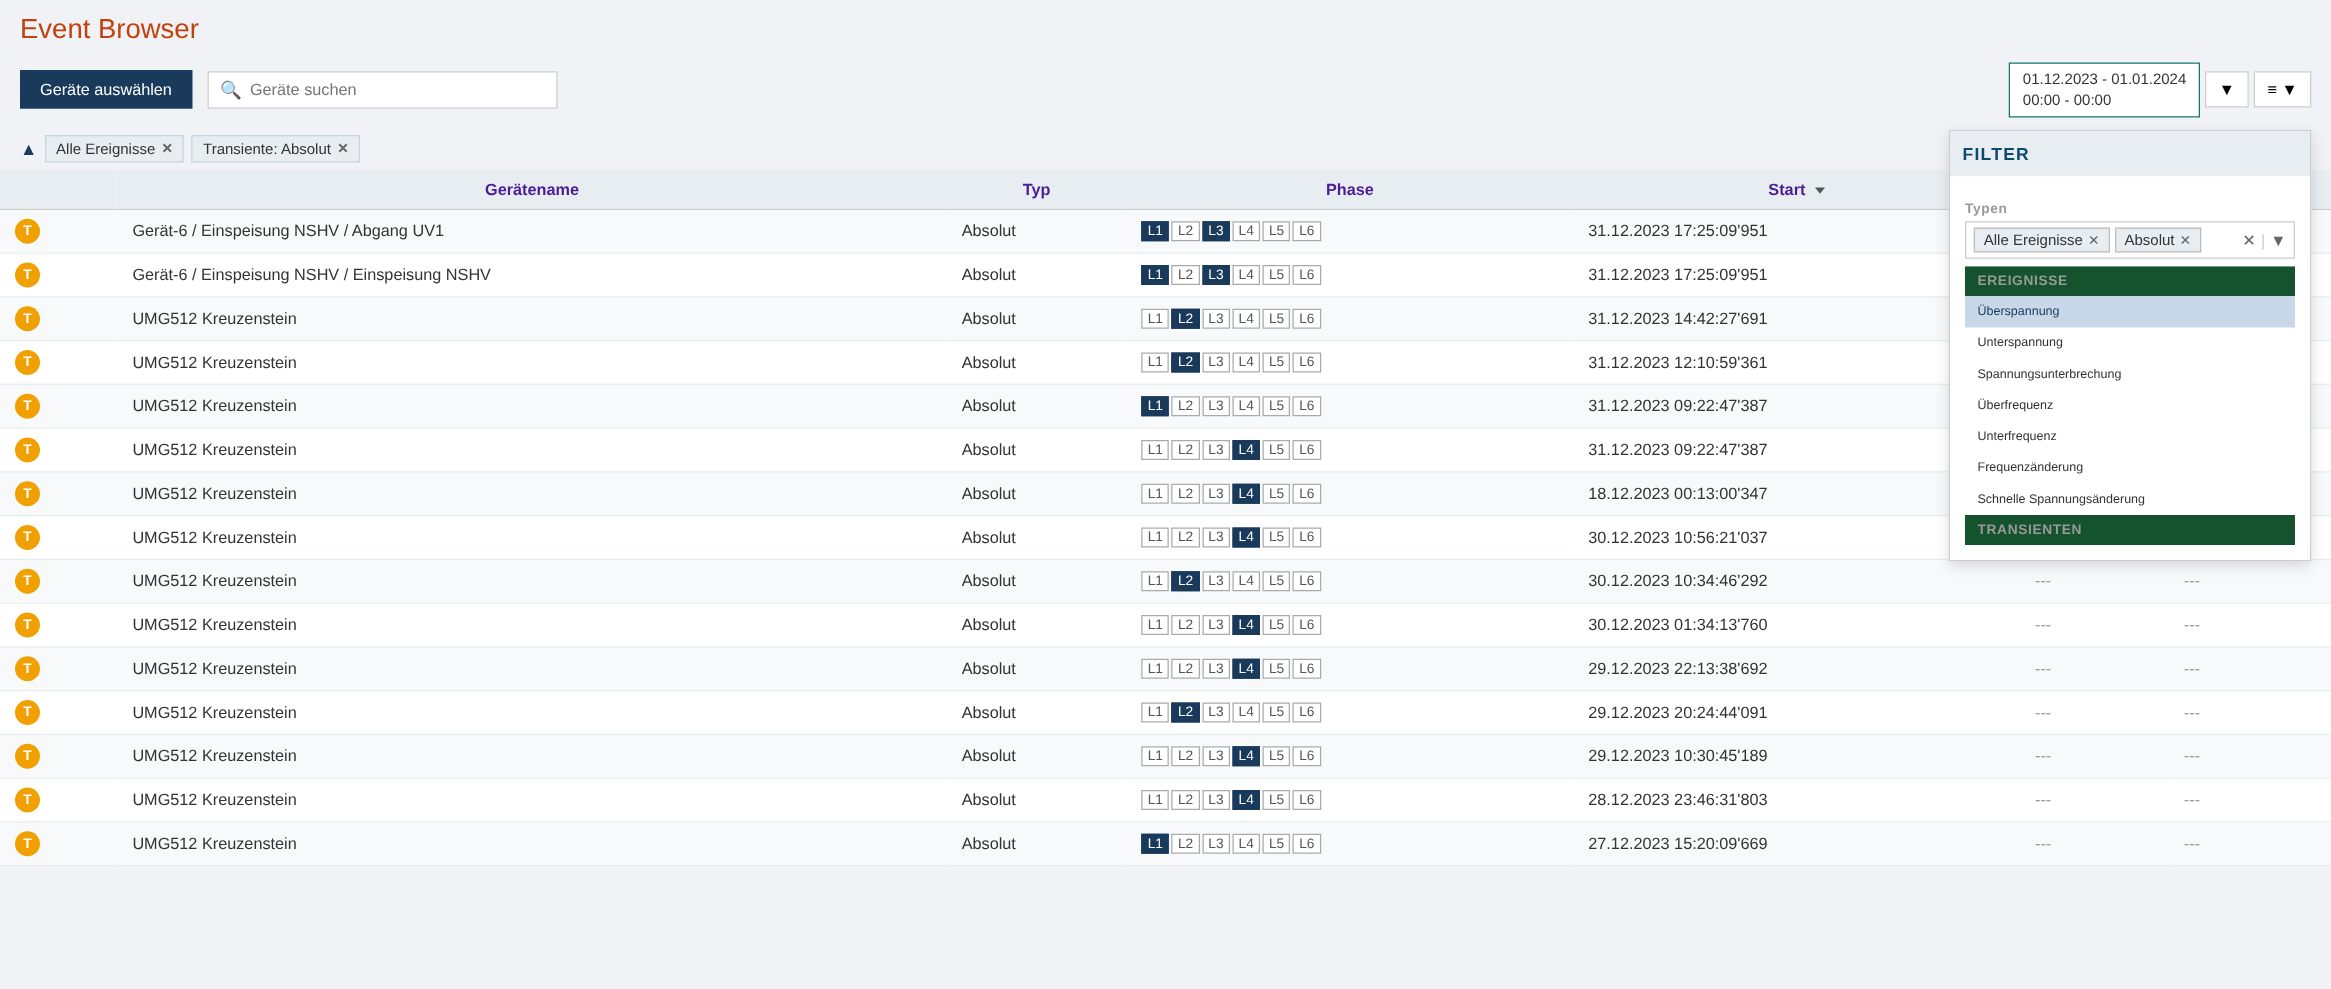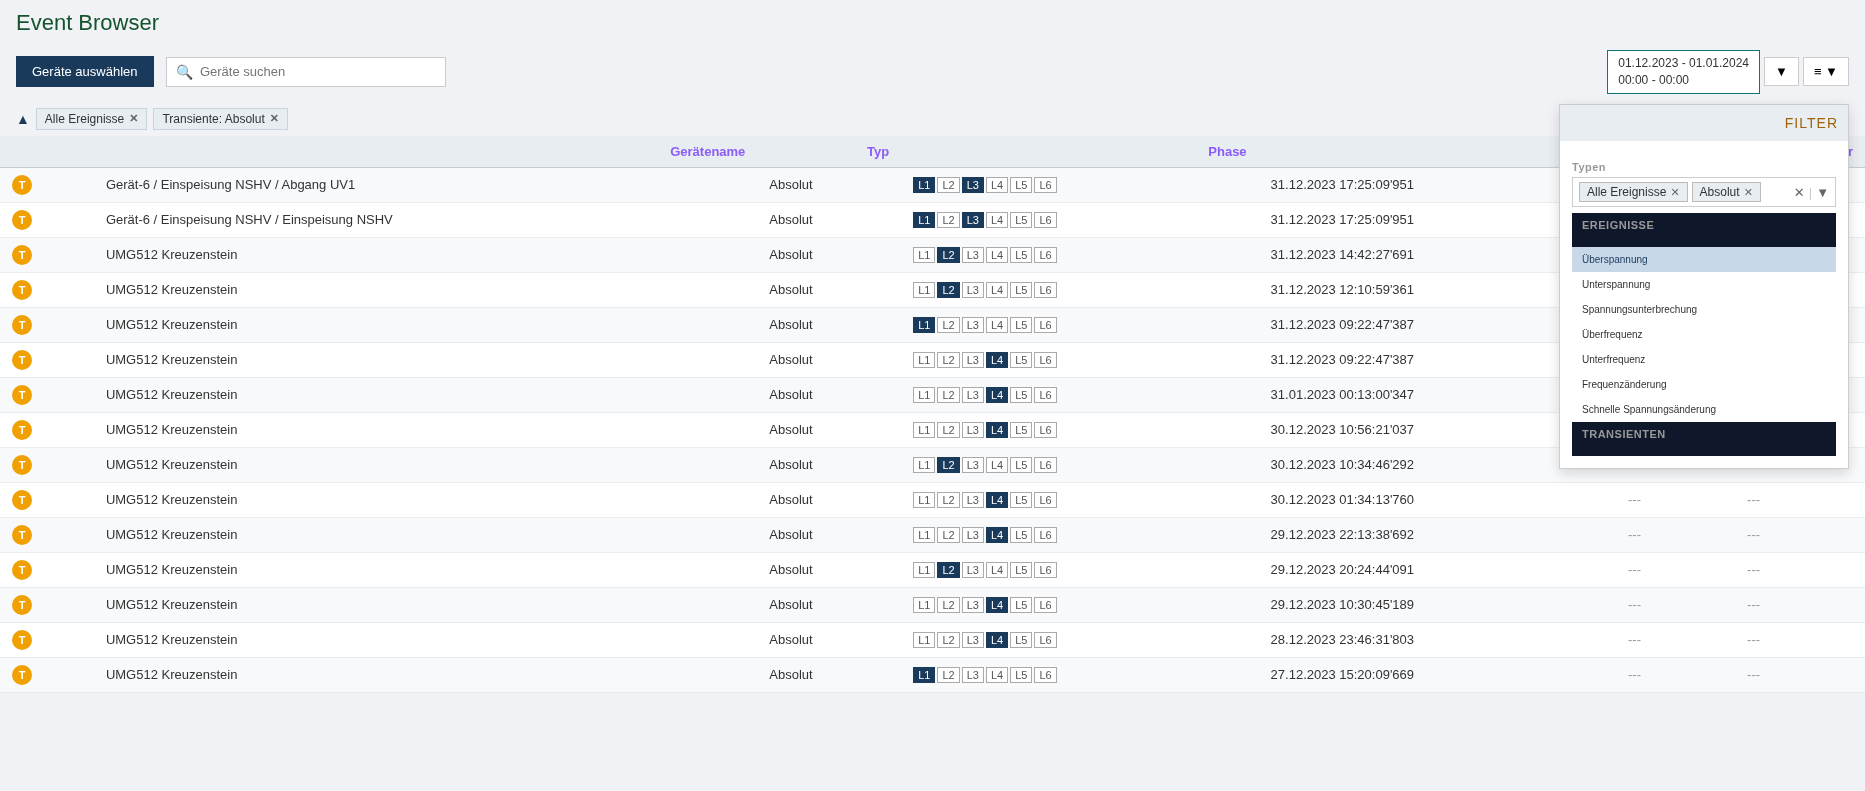--- a/index.html
+++ b/index.html
@@ -2,21 +2,21 @@
 <html><head>
   <meta charset="utf-8">
   <style>
     * { box-sizing: border-box; margin: 0; padding: 0; }
     body { font-family: Arial, sans-serif; font-size: 13px; background: #f0f2f5; color: #333; }
 
     .page-title {
       font-size: 22px;
       font-weight: 300;
       padding: 10px 16px 6px 16px;
-      color: #14532d;
+      color: #c2410c;
     }
 
     .toolbar {
       display: flex;
       align-items: center;
       padding: 8px 16px;
       background: #f0f2f5;
       gap: 12px;
     }
 
@@ -129,25 +129,25 @@
       border-collapse: collapse;
       font-size: 13px;
     }
 
     thead tr {
       background: #e8edf2;
     }
 
     thead th {
       padding: 8px 12px;
-      text-align: right;
+      text-align: center;
       font-weight: 600;
       border-bottom: 1px solid #ccc;
       white-space: nowrap;
-      color: #8b5cf6;
+      color: #4c1d95;
     }
 
     tbody tr {
       border-bottom: 1px solid #e8edf0;
     }
 
     tbody tr:nth-child(odd) {
       background: #f7f9fb;
     }
 
@@ -205,26 +205,26 @@
       right: 16px;
       width: 290px;
       background: white;
       border: 1px solid #ccc;
       box-shadow: 0 4px 12px rgba(0,0,0,0.15);
       z-index: 100;
     }
 
     .filter-dropdown-header {
       background: #e8edf2;
-      text-align: right;
+      text-align: left;
       padding: 10px;
-      font-weight: normal;
+      font-weight: bold;
       font-size: 14px;
       letter-spacing: 1px;
-      color: #a16207;
+      color: #0c4a6e;
     }
 
     .filter-dropdown-body {
       padding: 12px;
     }
 
     .filter-section-label {
       font-size: 11px;
       color: #999;
       font-weight: bold;
@@ -289,26 +289,26 @@
       font-size: 10px;
       color: #333;
     }
 
     .filter-list-item.selected {
       background: #c8d8e8;
       color: #1a3a5c;
     }
 
     .filter-section-label-row {
-      padding: 6px 10px 16px 10px;
+      padding: 6px 10px 6px 10px;
       font-size: 11px;
       color: #999;
       font-weight: bold;
       letter-spacing: 0.5px;
-      background: #0f172a;
+      background: #14532d;
     }
 
     .sort-icon {
       display: inline-block;
       width: 0;
       height: 0;
       border-left: 4px solid transparent;
       border-right: 4px solid transparent;
       border-top: 5px solid #555;
       margin-left: 4px;
@@ -479,21 +479,21 @@
           <td>
             <div class="phase-cell">
               <span class="phase-tag">L1</span>
               <span class="phase-tag">L2</span>
               <span class="phase-tag">L3</span>
               <span class="phase-tag active">L4</span>
               <span class="phase-tag">L5</span>
               <span class="phase-tag">L6</span>
             </div>
           </td>
-          <td>31.01.2023 00:13:00'347</td>
+          <td>18.12.2023 00:13:00'347</td>
           <td class="dash-cell">---</td>
           <td class="dash-cell">---</td>
         </tr>
         <tr>
           <td><span class="type-badge">T</span></td>
           <td>UMG512 Kreuzenstein</td>
           <td>Absolut</td>
           <td>
             <div class="phase-cell">
               <span class="phase-tag">L1</span>

